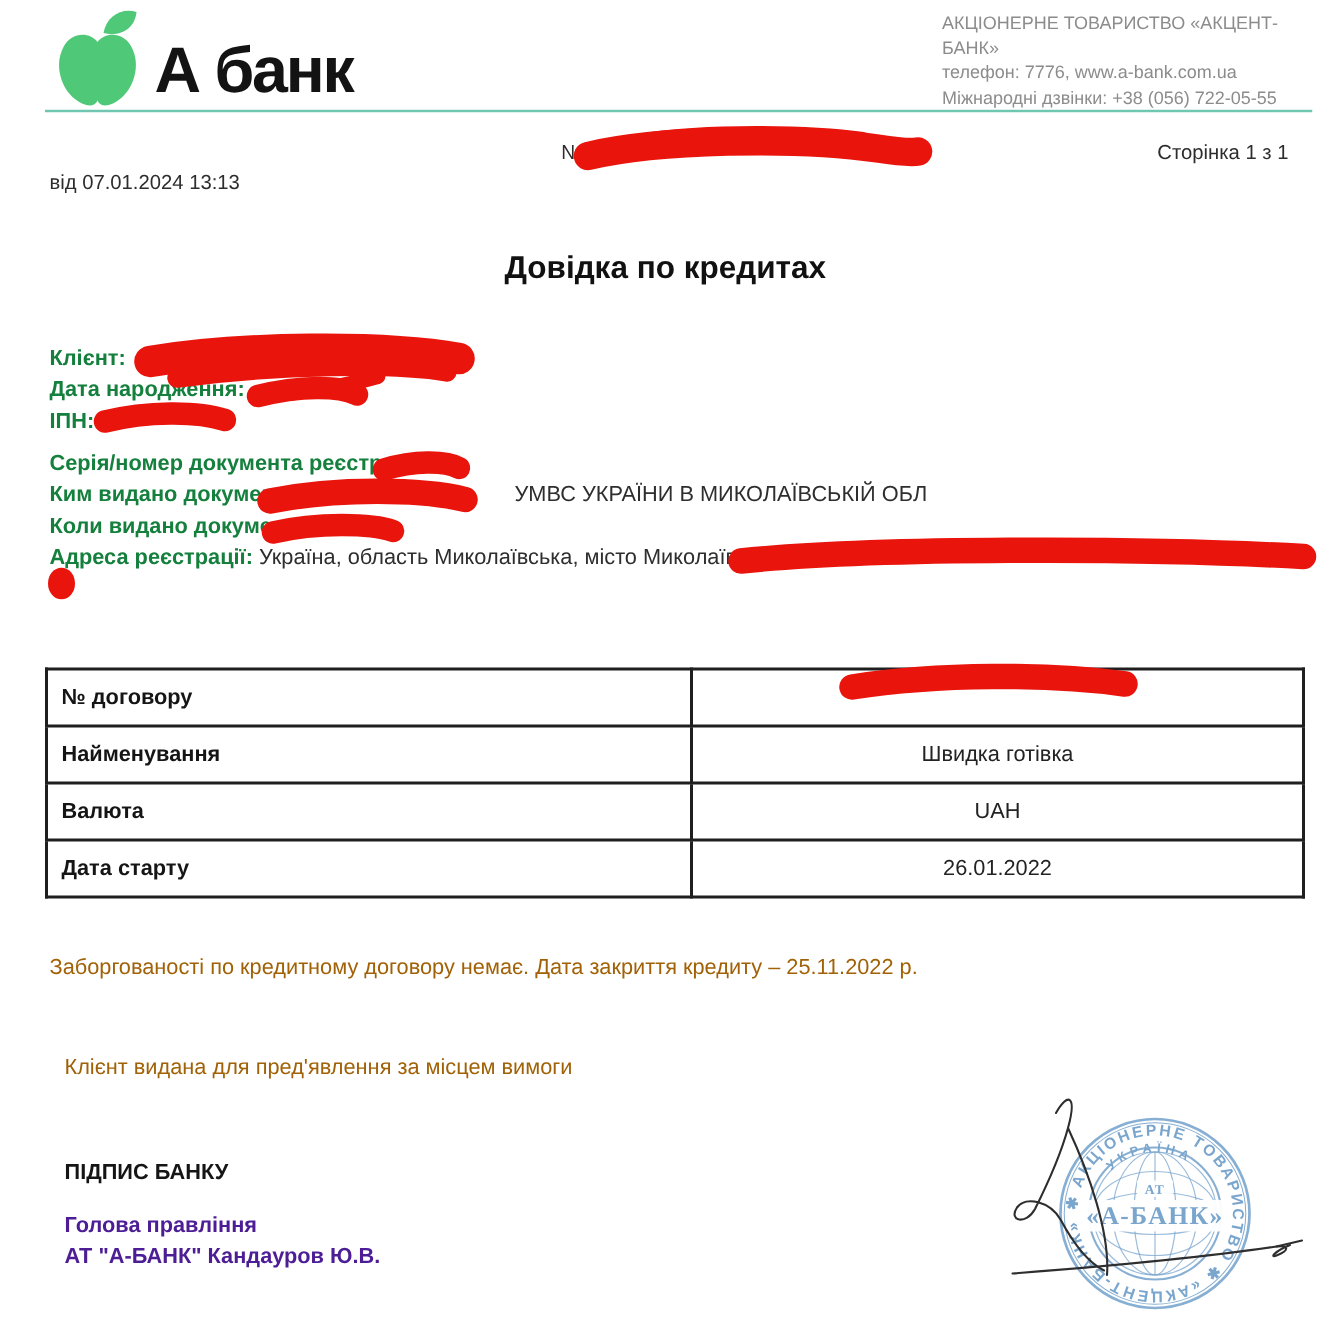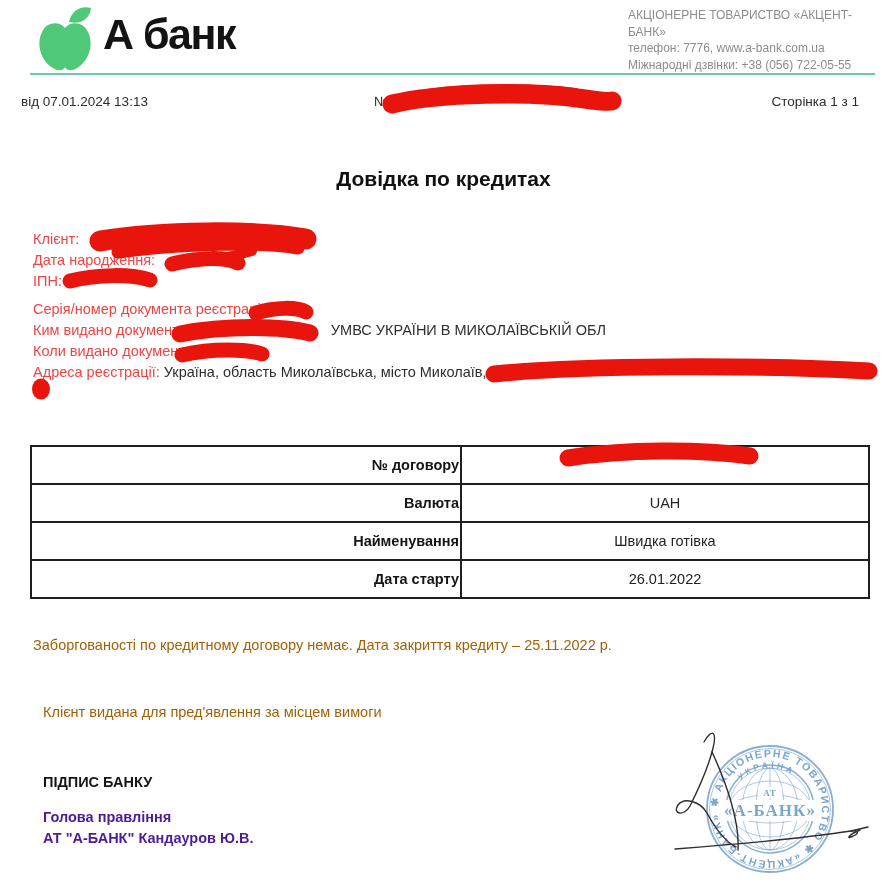--- a/index.html
+++ b/index.html
@@ -1,39 +1,39 @@
 <!DOCTYPE html>
 <html><head>
 <meta charset="utf-8">
 <style>
   html,body { margin:0; padding:0; background:#ffffff; }
   .page {
     position:relative; width:887px; height:896px; background:#ffffff;
     font-family:"Liberation Sans", sans-serif; color:#1b1b1b; overflow:hidden;
   }
   
-  .logo { position:absolute; left:36px; top:4px; display:flex; align-items:flex-start; }
+  .logo { position:absolute; left:36px; top:4px; display:flex; align-items:flex-end; }
   .logo-text { font-size:43px; font-weight:bold; letter-spacing:-1.5px; color:#131313; margin-left:9px; margin-top:6px; }
   .bank-info { position:absolute; left:628px; top:7px; font-size:12px; line-height:16.5px; color:#8c8c8c; }
   .divider { position:absolute; left:30px; top:73px; }
   
   .meta { position:absolute; top:94px; font-size:13.5px; color:#2d2d2d; }
-  .meta-date { left:21px; }
+  .meta-date { left:33px;margin-top:20px; }
   .meta-num  { left:374px; }
   .meta-page { left:auto; right:28px; }
   
   .doc-title { position:absolute; left:0; top:167px; width:100%; text-align:center;
                font-size:21px; font-weight:bold; color:#111; }
   
   .info-group { position:absolute; left:33px; font-size:14.5px; line-height:21px; color:#2e2e2e; }
   .g1 { top:229px; } .g2 { top:299px; }
-  .info-group .label { font-weight:normal; color:#ef4444; }
+  .info-group .label { font-weight:bold; color:#15803d; }
   
   .credit-table { position:absolute; left:30px; top:445px; border-collapse:collapse; }
-  .credit-table td { border:2px solid #1f1f1f; height:34px; font-size:14.5px; color:#232323;text-align:right; }
+  .credit-table td { border:2px solid #1f1f1f; height:34px; font-size:14.5px; color:#232323; }
   .credit-table td.k { width:418px; padding-left:9px; font-weight:bold; color:#151515; }
   .credit-table td.v { width:404px; text-align:center; }
   .highlight-box { display:inline-block; border:4px solid #e9150d; padding:0 6px; line-height:19px; }
   
   .note { position:absolute; font-size:14.5px; color:#a16207; }
   .note1 { left:33px; top:637px; }
   .note2 { left:43px; top:704px; }
   .sig-heading { position:absolute; left:43px; top:774px; font-size:14.5px; font-weight:bold; color:#151515; }
   .sig-lines { position:absolute; left:43px; top:807px; font-size:14.5px; font-weight:bold;
                line-height:21px; color:#4c1d95; }
@@ -90,26 +90,26 @@
       <span>Україна, область Миколаївська, місто Миколаїв,</span></div>
   </div>
 
   <table class="credit-table">
     <tbody>
         <tr>
       <td class="k">№ договору</td>
       <td class="v"></td>
     </tr>
     <tr>
+      <td class="k">Найменування</td>
+      <td class="v">Швидка готівка</td>
+    </tr>
+    <tr>
       <td class="k">Валюта</td>
       <td class="v">UAH</td>
-    </tr>
-    <tr>
-      <td class="k">Найменування</td>
-      <td class="v">Швидка готівка</td>
     </tr>
     <tr>
       <td class="k">Дата старту</td>
       <td class="v">26.01.2022</td>
     </tr>
   </tbody>
     </table>
 
   <div class="note note1">Заборгованості по кредитному договору немає. Дата закриття кредиту – 25.11.2022 р.</div>
   <div class="note note2">Клієнт видана для пред'явлення за місцем вимоги</div>

